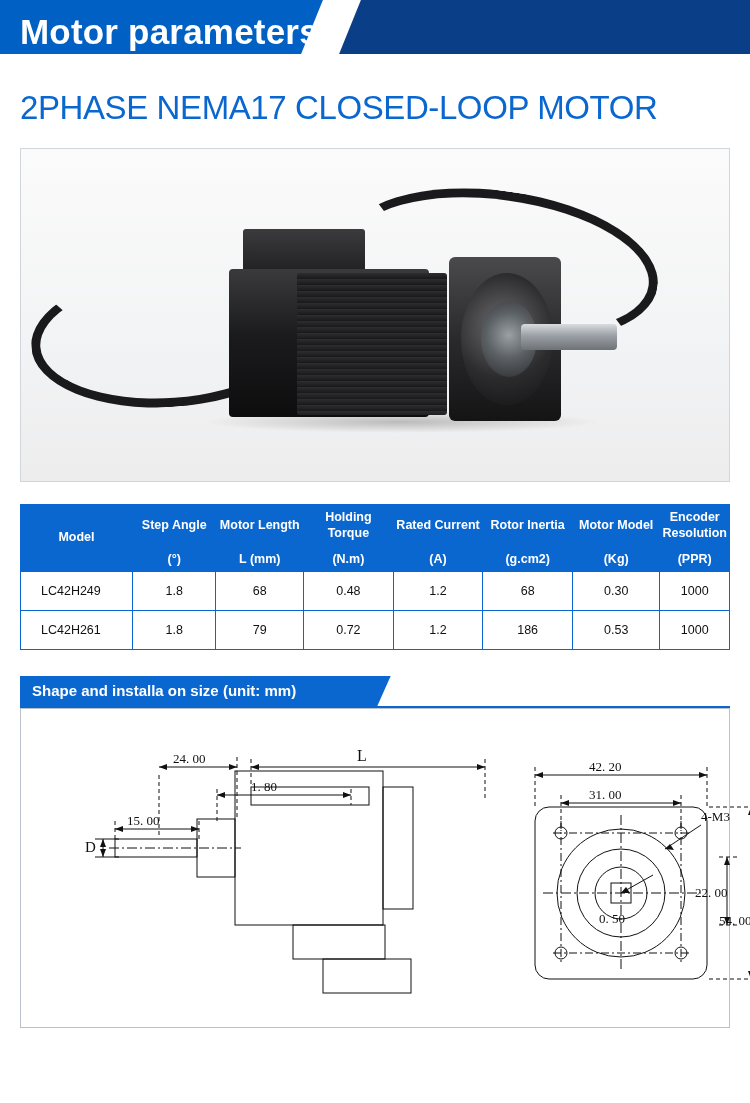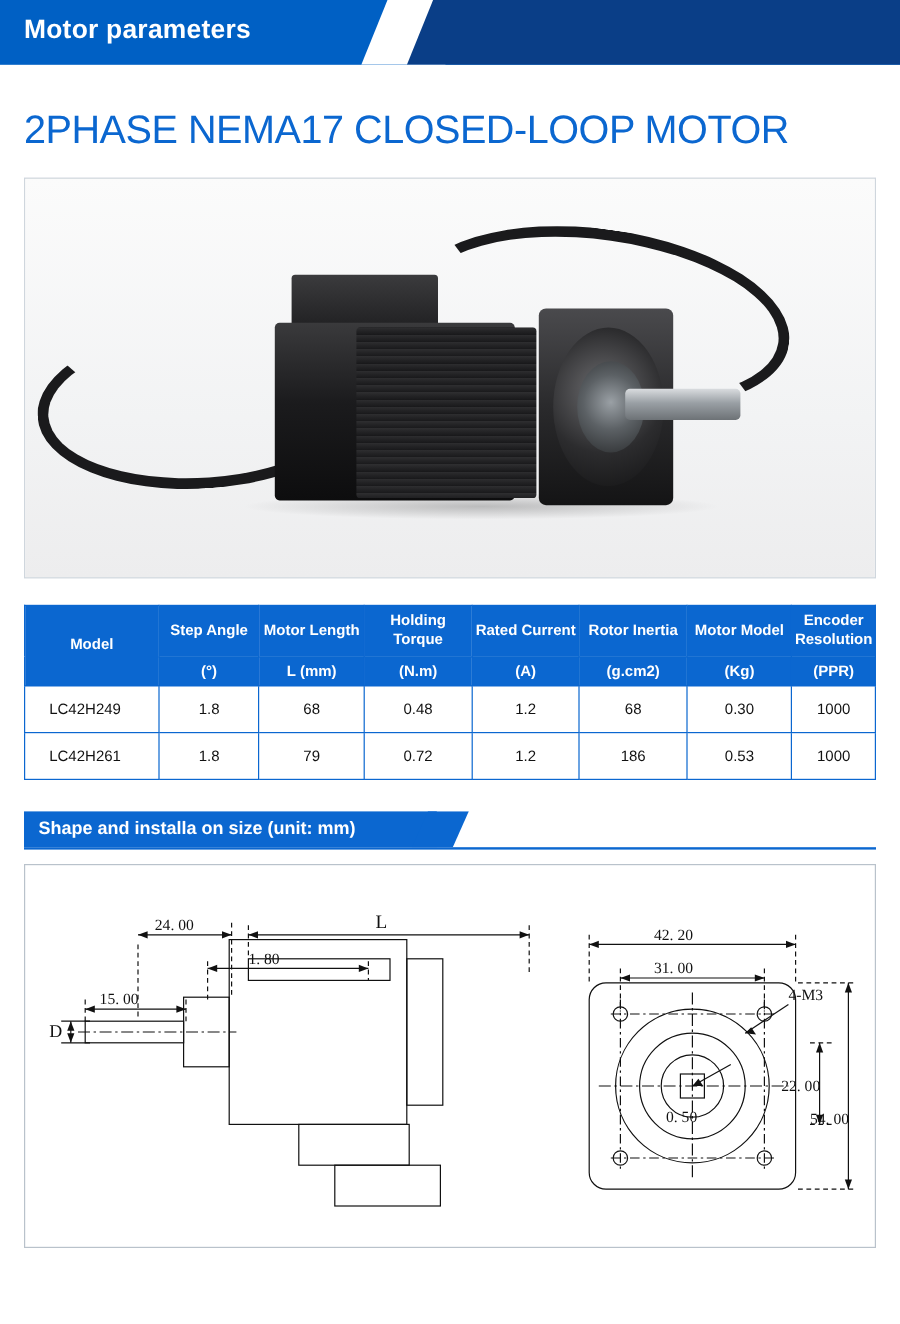--- a/index.html
+++ b/index.html
@@ -20,21 +20,21 @@
   .top-banner {
     position: relative;
     height: 54px;
     background: #0060c4;
     overflow: hidden;
   }
   .top-banner .banner-title {
     position: absolute;
     left: 20px;
     top: 12px;
-    font-size: 22px;
+    font-size: 35px;
     font-weight: bold;
     color: #ffffff;
     letter-spacing: 0.2px;
   }
   .banner-slant-1 {
     position: absolute;
     left: 312px;
     top: 0;
     width: 70px;
     height: 54px;
@@ -246,25 +246,25 @@
     font-weight: bold;
   }
   .section-underline {
     height: 2px;
     background: #0b67d0;
     margin-top: 0;
   }
 
   
   .drawing-frame {
-    margin-top: 12px;
     height: 318px;
     border: 1px solid #b9c2cb;
     background: #ffffff;
     position: relative;
+    padding-left: 44px;
   }
   .drawing-frame svg { display: block; }
 </style>
 </head>
 <body>
 
 <div class="top-banner">
   <div class="banner-slant-1"></div>
   <div class="banner-slant-2"></div>
   <div class="banner-title">Motor parameters</div>

